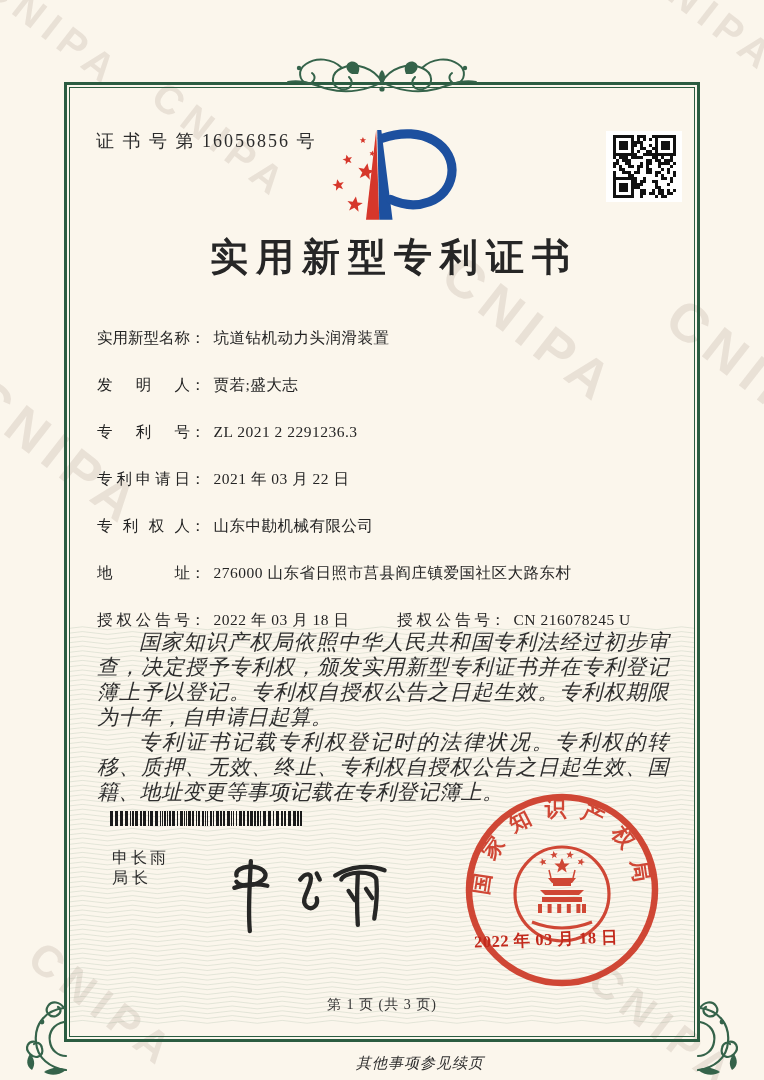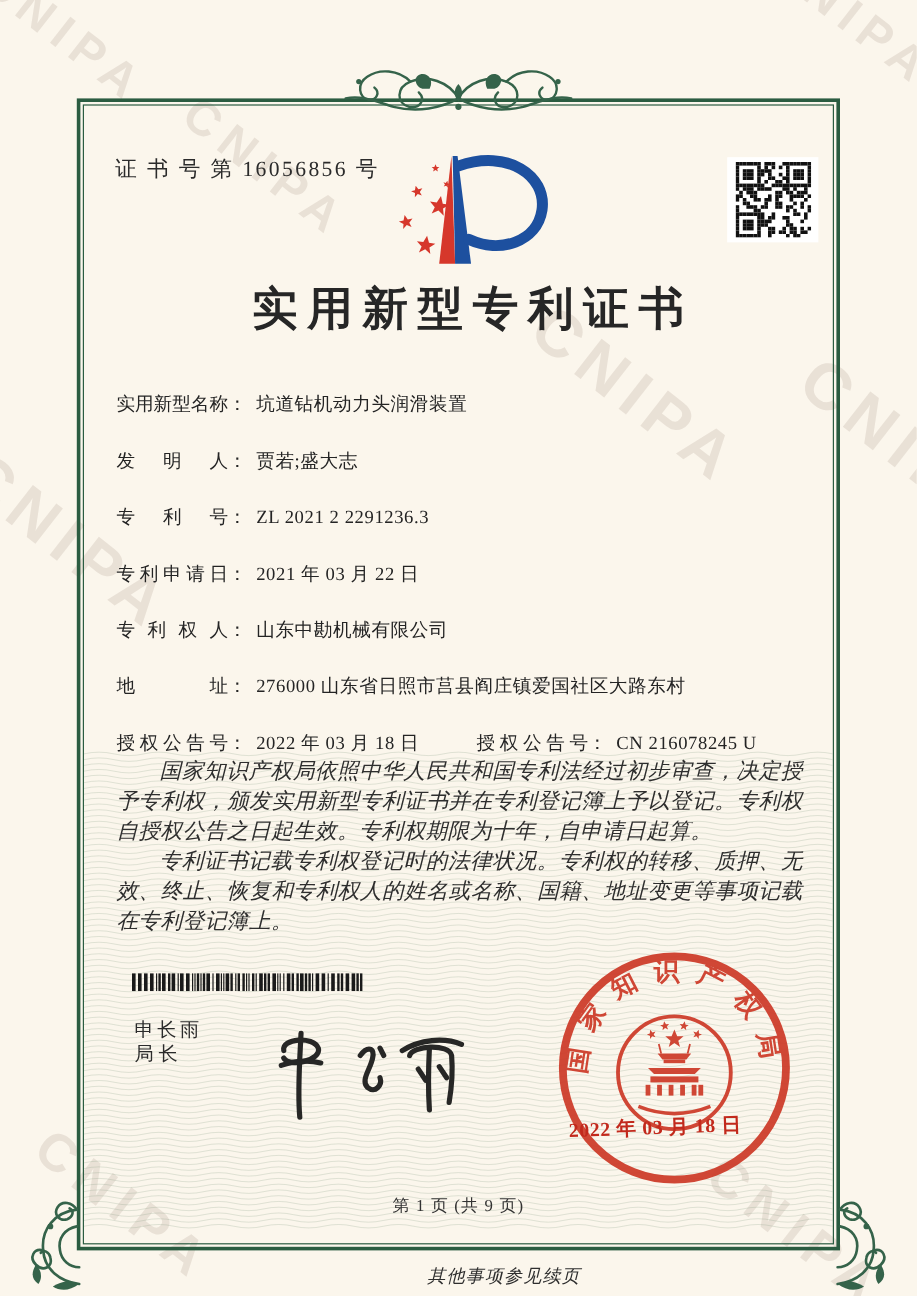--- a/index.html
+++ b/index.html
@@ -23,21 +23,21 @@
   .logo{left:323px;top:126px;width:138px;height:102px;}
   .qr{left:606px;top:131px;width:76px;height:71px;background:#fff;
       display:flex;align-items:center;justify-content:center;}
   .title{left:64px;top:232px;width:652px;text-align:center;font-size:38px;font-weight:bold;
          letter-spacing:8px;padding-left:8px;box-sizing:border-box;color:#262626;}
   .fields{left:97px;top:328px;width:572px;font-size:15.5px;color:#242424;}
   .frow{position:relative;height:47px;line-height:20px;}
   .flabel{display:inline-block;width:93px;text-align:justify;text-align-last:justify;}
   .fvalue{margin-left:8px;letter-spacing:0.5px;}
   .fcell2{position:absolute;left:300px;top:0;}
-  .paras{left:97px;top:630px;width:572px;font-size:18px;line-height:25px;
+  .paras{left:97px;top:630px;width:572px;font-size:21px;line-height:25px;
          font-style:italic;text-align:justify;color:#2e2e2e;letter-spacing:0.4px;}
   .paras p{margin:0;text-indent:2em;}
   .barcode{left:110px;top:811px;width:196px;height:15px;}
   .signer-title{left:112px;top:868px;font-family:"Liberation Sans","DejaVu Sans",sans-serif;
                 font-size:16px;letter-spacing:4px;color:#2b2b2b;}
   .signer-name{left:112px;top:848px;font-family:Liberation Sans, sans-serif;
                font-size:16px;letter-spacing:3px;color:#2b2b2b;}
   .signature{left:220px;top:850px;width:180px;height:88px;}
   .seal{left:462px;top:792px;width:200px;height:200px;z-index:5;opacity:0.93;}
   .seal-date{left:474px;top:929px;z-index:6;color:#c2291c;font-weight:bold;font-size:16.5px;
@@ -494,21 +494,21 @@
     <div class="frow">
       <span class="flabel">授权公告号</span><span>：</span><span class="fvalue">2022 年 03 月 18 日</span>
       <span class="fcell2">
         <span class="flabel">授权公告号</span><span>：</span><span class="fvalue">CN 216078245 U</span>
       </span>
     </div>
   </div>
 
   <div class="abs paras">
     <p>国家知识产权局依照中华人民共和国专利法经过初步审查，决定授予专利权，颁发实用新型专利证书并在专利登记簿上予以登记。专利权自授权公告之日起生效。专利权期限为十年，自申请日起算。</p>
-    <p>专利证书记载专利权登记时的法律状况。专利权的转移、质押、无效、终止、恢复和专利权人的姓名或名称、国籍、地址变更等事项记载在专利登记簿上。</p>
+    <p>专利证书记载专利权登记时的法律状况。专利权的转移、质押、无效、终止、专利权自授权公告之日起生效、国籍、地址变更等事项记载在专利登记簿上。</p>
   </div>
 
   <div class="abs barcode" id="barcodeBox"><svg width="196" height="15" viewBox="0 0 196 15" fill="#1a1a1a">
         <rect x="0" y="0" width="3" height="15"></rect>
         <rect x="5" y="0" width="3" height="15"></rect>
         <rect x="10" y="0" width="3" height="15"></rect>
         <rect x="15" y="0" width="3" height="15"></rect>
         <rect x="20" y="0" width="1" height="15"></rect>
         <rect x="22" y="0" width="2" height="15"></rect>
         <rect x="25" y="0" width="3" height="15"></rect>
@@ -612,16 +612,16 @@
           <rect x="4.8" y="10" width="4" height="9"></rect>
         <rect x="14.4" y="10" width="4" height="9"></rect>
           <rect x="20" y="10" width="4" height="9"></rect>
         <path d="M-30,28 C-10,36 10,36 30,28" fill="none" stroke="#cd3a28" stroke-width="3"></path>
       </g>
     </svg>
   </div>
 
   <div class="abs seal-date">2022 年 03 月 18 日</div>
 
-  <div class="abs page-num">第 1 页 (共 9 页)</div>
+  <div class="abs page-num">第 1 页 (共 3 页)</div>
   <div class="abs cont-note">其他事项参见续页</div>
 
 </div>
 
 </body></html>

